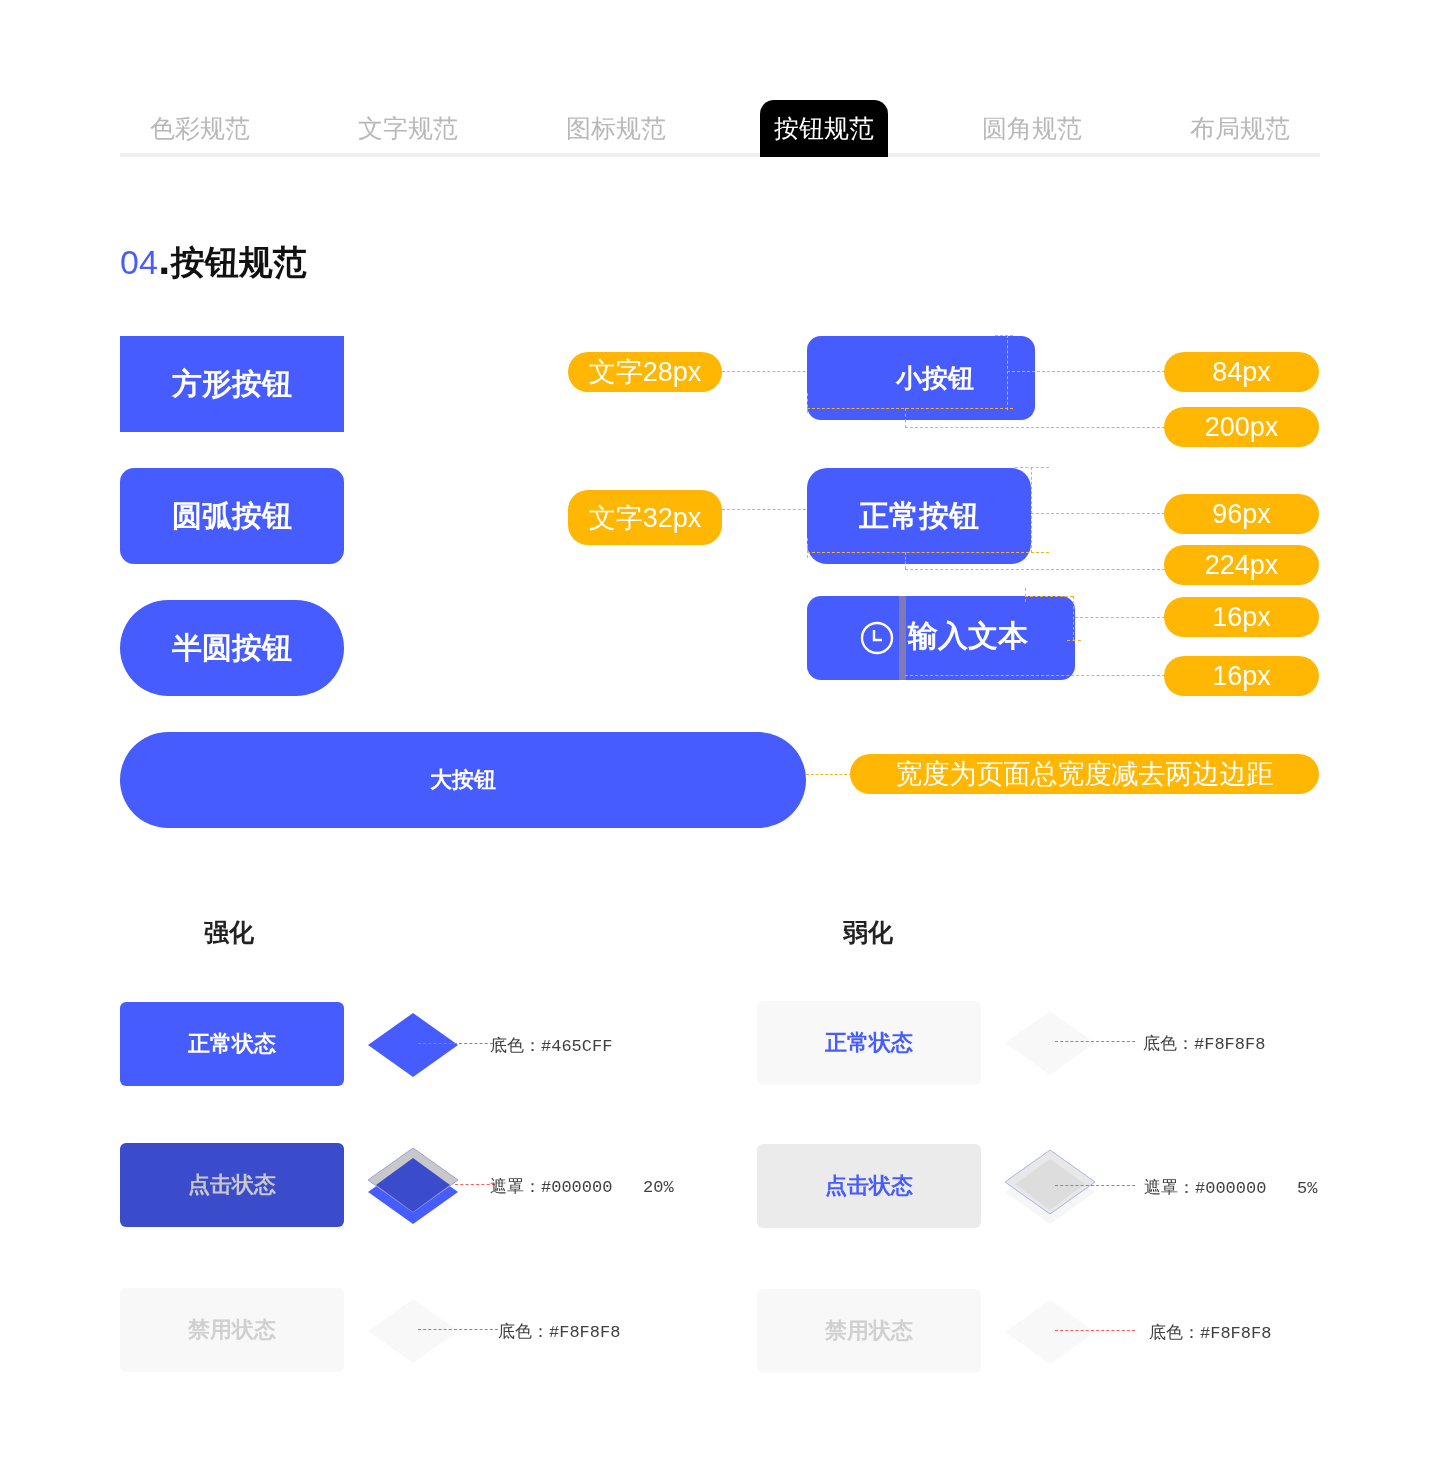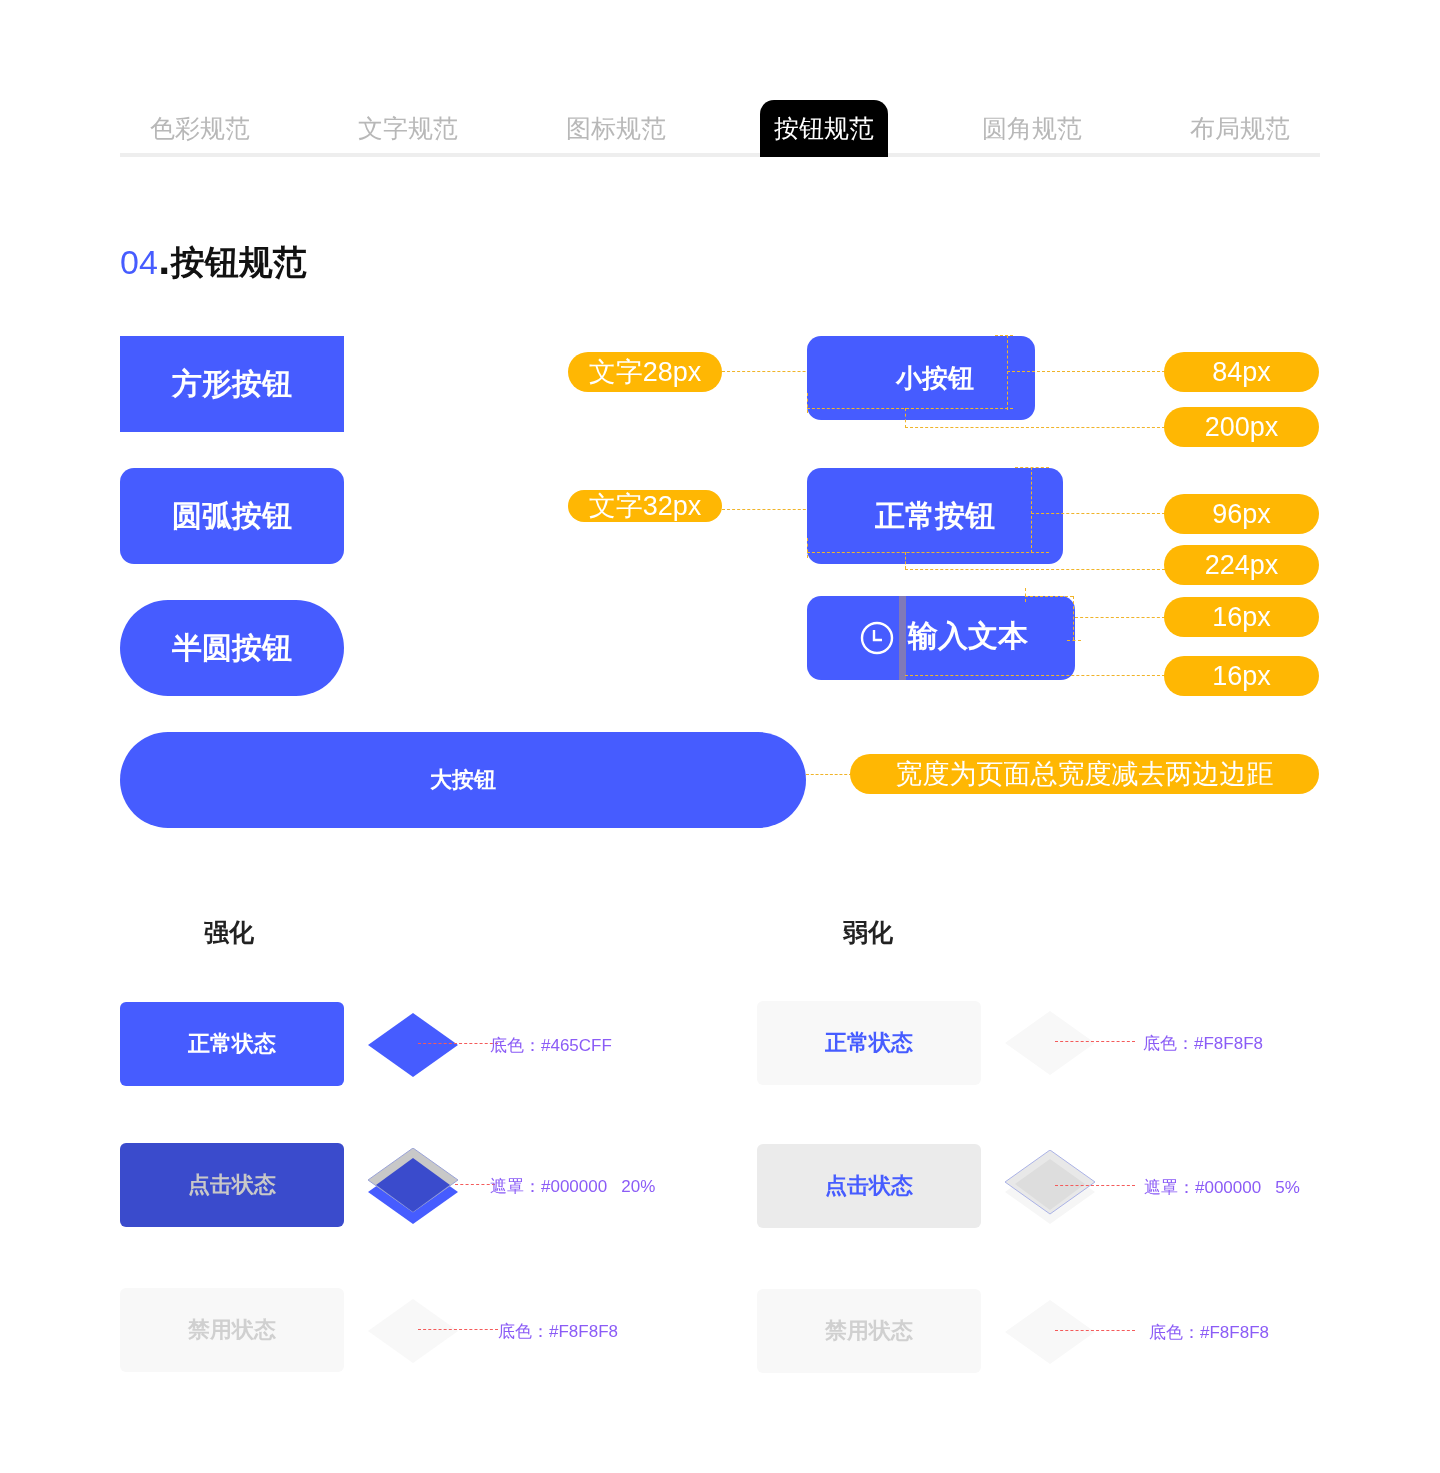--- a/index.html
+++ b/index.html
@@ -14,21 +14,21 @@
   .title{position:absolute;left:120px;top:240px;font-size:34px;font-weight:bold;color:#111;}
   .title .num{color:#465cff;font-weight:normal;font-family:"Liberation Sans",sans-serif;}
   
   .btn{position:absolute;background:#465cff;color:#fff;display:flex;align-items:center;justify-content:center;font-weight:bold;cursor:pointer;}
   .pill{position:absolute;background:#ffb703;color:#fff;border-radius:20px;display:flex;align-items:center;justify-content:center;font-size:27px;font-family:"Liberation Sans",sans-serif;}
   .dash-h{position:absolute;height:0;border-top:1px dashed #f0b429;}
   .dash-v{position:absolute;width:0;border-left:1px dashed #f0b429;}
   .red-dash{position:absolute;height:0;border-top:1.5px dashed #f45b5b;}
   .section-label{position:absolute;font-size:25px;color:#222;font-weight:bold;}
   .state-btn{position:absolute;width:224px;height:84px;border-radius:6px;display:flex;align-items:center;justify-content:center;font-size:22px;font-weight:bold;cursor:pointer;}
-  .note{position:absolute;font-size:17px;color:#8b5cf6;font-family:Liberation Sans, sans-serif;white-space:pre;}
+  .note{position:absolute;font-size:17px;color:#404040;font-family:Liberation Mono, monospace;white-space:pre;}
   svg{display:block;}
 </style>
 </head>
 <body>
 
 <div class="tabbar">
   <div class="tabline"></div>
   <div class="tab" style="left:16px">色彩规范</div>
   <div class="tab" style="left:224px">文字规范</div>
   <div class="tab" style="left:432px">图标规范</div>
@@ -50,23 +50,23 @@
 <div class="dash-v" style="left:1007px;top:335px;height:75px;"></div>
 <div class="dash-h" style="left:995px;top:335px;width:18px;"></div>
 <div class="dash-h" style="left:807px;top:408px;width:206px;"></div>
 <div class="dash-v" style="left:807px;top:393px;height:20px;"></div>
 <div class="dash-v" style="left:905px;top:408px;height:20px;"></div>
 <div class="dash-h" style="left:905px;top:427px;width:260px;"></div>
 <div class="dash-h" style="left:1007px;top:371px;width:158px;"></div>
 <div class="pill" style="left:1164px;top:352px;width:155px;height:40px;">84px</div>
 <div class="pill" style="left:1164px;top:407px;width:155px;height:40px;">200px</div>
 
-<div class="pill" style="left:568px;top:490px;width:154px;height:32px;">文字32px</div>
+<div class="pill" style="left:568px;top:490px;width:154px;height:55px;">文字32px</div>
 <div class="dash-h" style="left:722px;top:509px;width:200px;"></div>
-<div class="btn" style="left:807px;top:468px;width:256px;height:96px;border-radius:14px;font-size:30px;text-align:right;">正常按钮</div>
+<div class="btn" style="left:807px;top:468px;width:224px;height:96px;border-radius:20px;font-size:30px;text-align:right;">正常按钮</div>
 <div class="dash-v" style="left:1031px;top:467px;height:86px;"></div>
 <div class="dash-h" style="left:1015px;top:467px;width:34px;"></div>
 <div class="dash-h" style="left:807px;top:552px;width:242px;"></div>
 <div class="dash-v" style="left:807px;top:538px;height:20px;"></div>
 <div class="dash-v" style="left:905px;top:552px;height:17px;"></div>
 <div class="dash-h" style="left:905px;top:569px;width:260px;"></div>
 <div class="dash-h" style="left:1031px;top:513px;width:134px;"></div>
 <div class="pill" style="left:1164px;top:494px;width:155px;height:40px;">96px</div>
 <div class="pill" style="left:1164px;top:545px;width:155px;height:40px;">224px</div>
 

